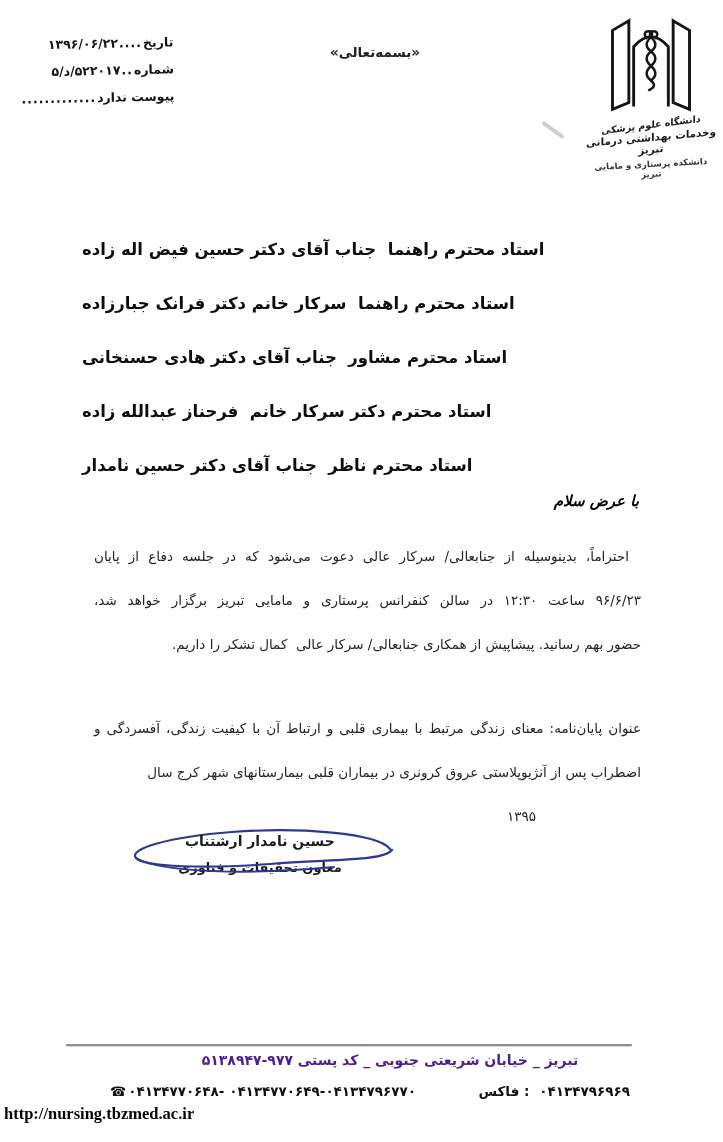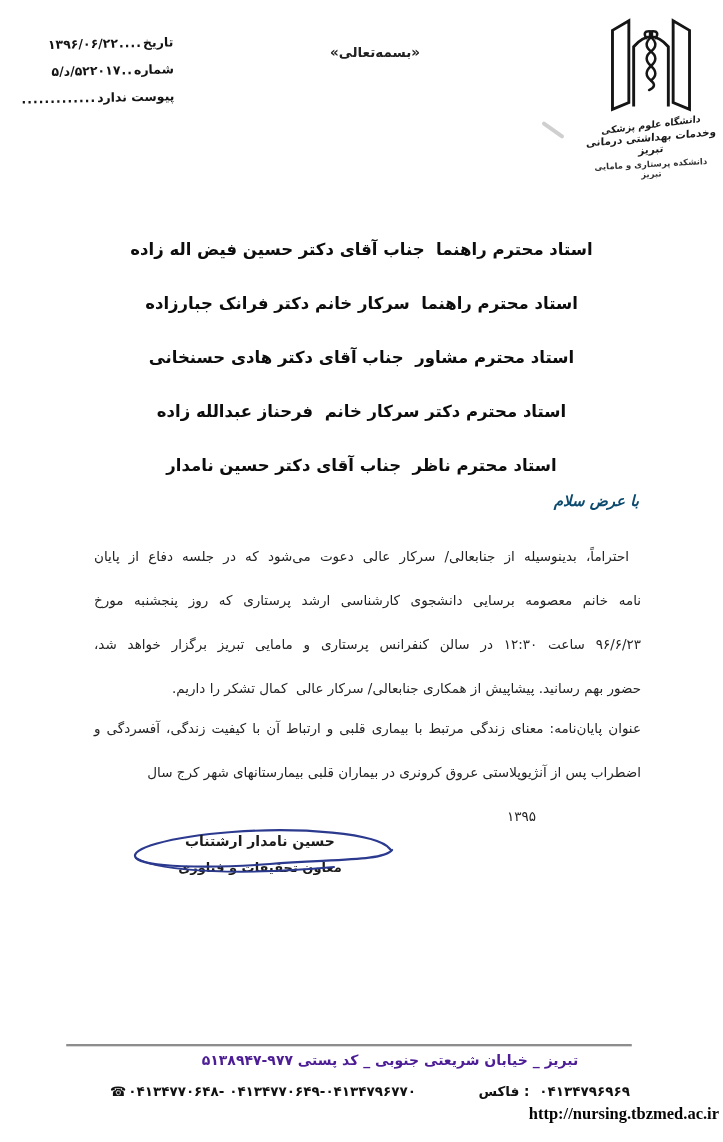--- a/index.html
+++ b/index.html
@@ -19,26 +19,26 @@
     font-size:13.5px;font-weight:bold;color:#222;}
   
   .logo{position:absolute;left:584px;top:14px;width:134px;text-align:center;color:#1a1a1a;}
   .logo svg{display:block;margin:0 auto;}
   .logo-l1{font-size:9.5px;font-weight:bold;transform:rotate(-7deg) skewX(-8deg);margin-top:1px;}
   .logo-l2{font-size:10.5px;font-weight:bold;transform:rotate(-5deg) skewX(-6deg);margin-top:1px;}
   .logo-l3{font-size:8.5px;font-weight:bold;transform:rotate(-3deg);margin-top:4px;color:#333;}
   .artifact{position:absolute;left:540px;top:128px;width:26px;height:4px;background:#cfcfcf;
     transform:rotate(35deg);border-radius:2px;}
   
-  .recips{position:absolute;right:82px;left:82px;top:223px;text-align:center;
+  .recips{position:absolute;right:82px;left:82px;top:223px;text-align:left;
     font-weight:bold;font-size:16.5px;color:#0d0d0d;}
   .recip{line-height:54px;white-space:pre-wrap;}
   
   .salutation{position:absolute;right:84px;top:492px;font-size:15px;font-style:italic;
-    font-weight:600;color:#0c4a6e;margin-left:13px;}
+    font-weight:600;color:#000000;margin-left:13px;}
   
   .para{position:absolute;left:94px;right:82px;font-size:13.5px;color:#242424;}
   .p1{top:534px;}
   .p2{top:706px;}
   .pline{line-height:44px;direction:rtl;text-align:justify;text-align-last:justify;white-space:pre-wrap;}
   .pline.end{text-align:right;text-align-last:right;}
   .pline.indent{text-indent:12px;}
   .pline.year{text-align:left;text-align-last:right;padding-right:105px;}
   
   .sig{position:absolute;left:140px;top:833px;width:240px;text-align:center;font-weight:bold;}
@@ -48,21 +48,21 @@
   
   .footer-rule{position:absolute;left:66px;top:1044px;width:566px;height:2px;
     background:#8d8d8d;border-radius:1px;box-shadow:0 1px 0 #d8d8d8;}
   .footer-address{position:absolute;left:150px;top:1052px;width:480px;text-align:center;
     font-weight:bold;font-size:14px;color:#4c1d95;}
   .footer-phones{position:absolute;left:110px;top:1083px;width:520px;display:flex;
     direction:ltr;align-items:center;font-weight:bold;font-size:13.5px;color:#111;}
   .fax-icon{font-size:13px;margin-right:2px;line-height:1;}
   .fax-label{margin-left:auto;}
   .phone-num{margin-left:10px;}
-  .footer-url{position:absolute;left:16px;top:1104px;width:703px;text-align:right;
+  .footer-url{position:absolute;left:4px;top:1104px;width:703px;text-align:left;
     font-family:"Liberation Serif",serif;font-weight:bold;font-size:16.5px;color:#050505;
     direction:ltr;}
 </style>
 </head>
 <body>
 
 <div class="page">
 
   <div class="fields">
     <div class="frow">
@@ -109,21 +109,20 @@
     <div class="recip">استاد محترم راهنما  سرکار خانم دکتر فرانک جبارزاده</div>
     <div class="recip">استاد محترم مشاور  جناب آقای دکتر هادی حسنخانی</div>
     <div class="recip">استاد محترم دکتر سرکار خانم  فرحناز عبدالله زاده</div>
     <div class="recip">استاد محترم ناظر  جناب آقای دکتر حسین نامدار</div>
   </div>
 
   <div class="salutation">با عرض سلام</div>
 
   <div class="para p1">
     <div class="pline indent">احتراماً، بدینوسیله از جنابعالی/ سرکار عالی دعوت می‌شود که در جلسه دفاع از پایان</div>
-    <div class="pline">نامه خانم معصومه برسایی دانشجوی کارشناسی ارشد پرستاری که روز پنجشنبه مورخ</div>
     <div class="pline">۹۶/۶/۲۳ ساعت ۱۲:۳۰ در سالن کنفرانس پرستاری و مامایی تبریز برگزار خواهد شد،</div>
     <div class="pline end">حضور بهم رسانید. پیشاپیش از همکاری جنابعالی/ سرکار عالی  کمال تشکر را داریم.</div>
   </div>
 
   <div class="para p2">
     <div class="pline">عنوان پایان‌نامه: معنای زندگی مرتبط با بیماری قلبی و ارتباط آن با کیفیت زندگی، آفسردگی و</div>
     <div class="pline end">اضطراب پس از آنژیوپلاستی عروق کرونری در بیماران قلبی بیمارستانهای شهر کرج سال</div>
     <div class="pline year">۱۳۹۵</div>
   </div>
 

